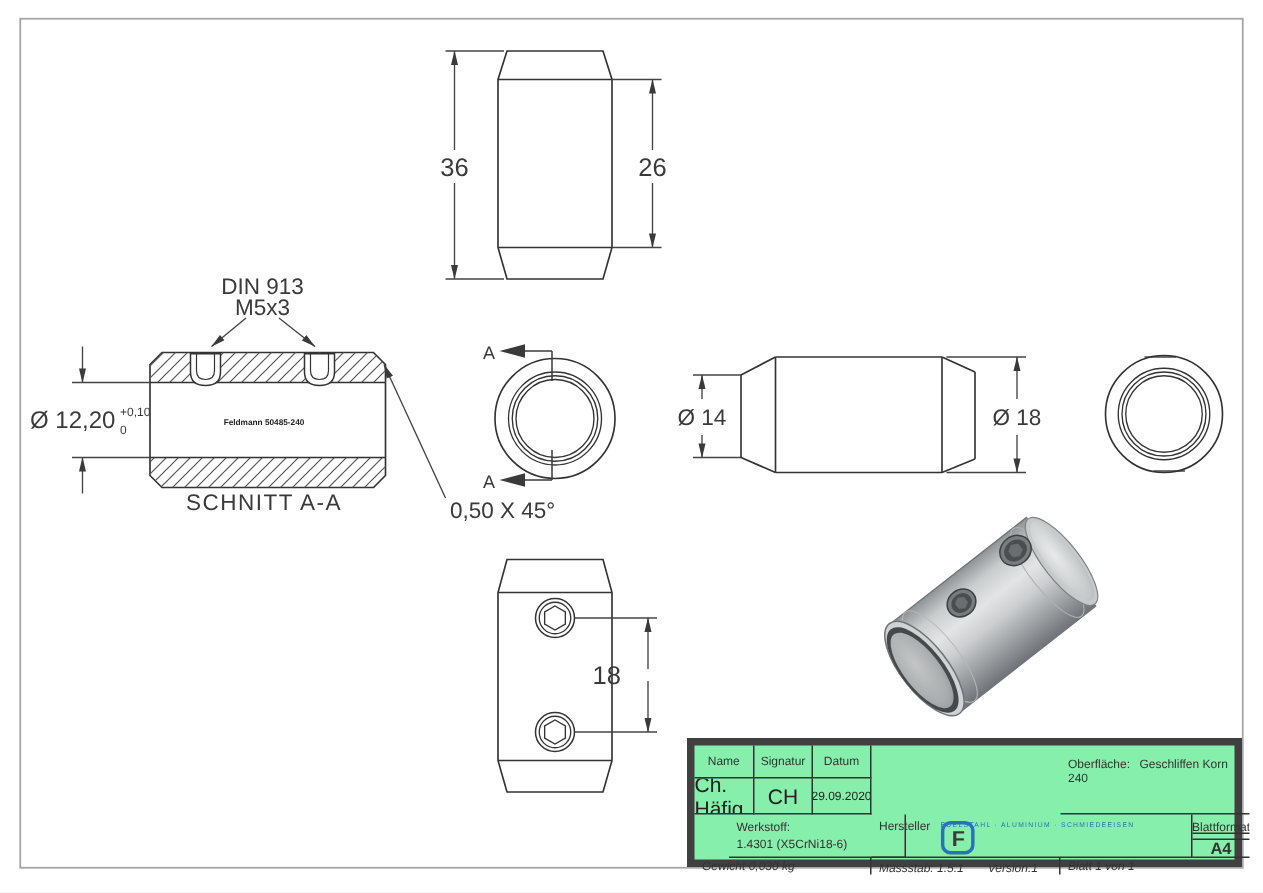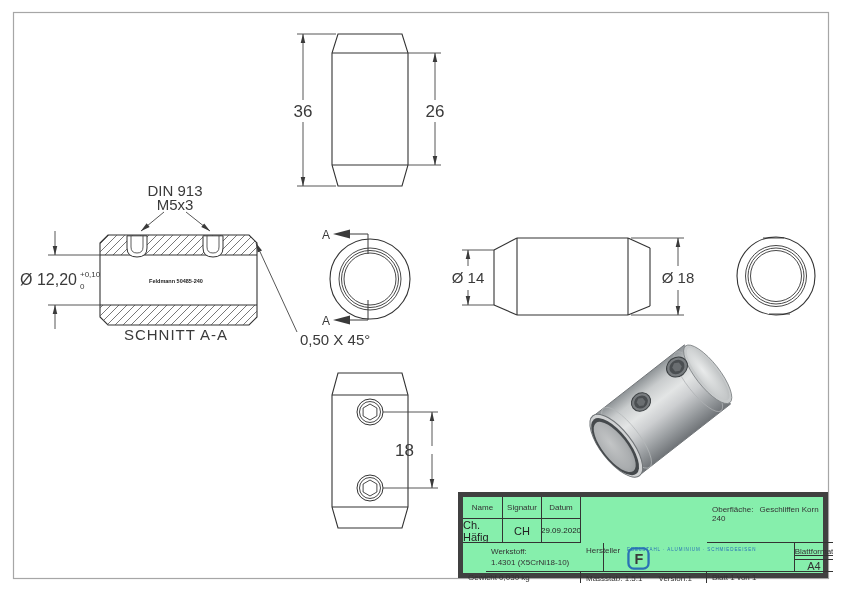--- a/index.html
+++ b/index.html
@@ -11,29 +11,29 @@
   .mtx{font-size:15px;}
   .stx{font-size:12px;}
   .marking{font-size:5.5px;font-weight:bold;fill:#222;}
   
   .tblock{position:absolute;left:458px;top:492px;width:370px;height:86px;
           border:5px solid #404040;box-sizing:border-box;background:#86efac;font-size:8px;}
   .cell{position:absolute;box-sizing:border-box;overflow:hidden;}
   .br{border-right:1px solid #333;}
   .bb{border-bottom:1px solid #333;}
   .lbl{display:flex;align-items:center;justify-content:center;color:#333;}
-  .val{display:flex;align-items:center;justify-content:center;font-size:11px;color:#222;}
+  .val{display:flex;align-items:center;justify-content:center;font-size:14px;color:#222;}
   .padlbl{padding:3px 0 0 5px;}
   .artnr{font-size:16px;color:#1a1a1a;letter-spacing:.4px;padding:2px 0 0 5px;}
   .wline{padding-left:5px;line-height:11px;}
   .logo{position:absolute;left:46px;top:4px;display:flex;align-items:flex-start;gap:4px;}
   .logoname{font-size:17px;color:#2a72b5;letter-spacing:.5px;line-height:17px;}
   .logotag{font-size:4.5px;color:#2a72b5;letter-spacing:.9px;line-height:5px;}
   .a4{font-size:11px;}
-  .botrow{display:flex;align-items:center;font-size:8px;}
+  .botrow{display:flex;align-items:center;font-size:8px;font-style:italic;}
 </style>
 </head>
 <body>
 
 <div class="sheet">
 
 <svg width="842" height="595" viewBox="0 0 842 595">
   <defs>
     <marker id="arw" viewBox="0 0 11 7" refX="10.5" refY="3.5" markerWidth="11" markerHeight="7" orient="auto-start-reverse">
       <path d="M10.8,3.5 L0.2,0.9 L0.2,6.1 Z" fill="#3a3a3a"></path>
@@ -234,36 +234,36 @@
 
   <div class="cell bb" style="left:244px;top:0;width:126px;height:46px;">
     <div class="padlbl" style="padding-top:8px;">
       <span>Oberfläche:</span>
       <span style="margin-left:4px;">Geschliffen Korn 240</span>
     </div>
   </div>
 
   <div class="cell br bb" style="left:4px;top:46px;width:118px;height:29px;margin-left:19px;">
     <div class="wline" style="padding-top:3px;">Werkstoff:</div>
-    <div class="wline">1.4301 (X5CrNi18-10)</div>
+    <div class="wline">1.4301 (X5CrNi18-6)</div>
   </div>
   <div class="cell br bb" style="left:118px;top:46px;width:214px;height:29px;text-align:center;">
     <div class="padlbl" style="position:absolute;left:0;top:0;">Hersteller</div>
     <div class="logo">
       <svg width="23" height="23" viewBox="0 0 24 24">
         <rect x="1.5" y="1.5" width="21" height="21" rx="5.5" fill="none" stroke="#2a72b5" stroke-width="2.4"></rect>
         <text x="12.5" y="17.5" text-anchor="middle" font-size="15" font-weight="bold" fill="#2a72b5">F</text>
       </svg>
       <div>
         <div class="logotag">EDELSTAHL · ALUMINIUM · SCHMIEDEEISEN</div>
       </div>
     </div>
   </div>
   <div class="cell lbl bb" style="left:332px;top:46px;width:38px;height:17px;text-decoration:underline;">Blattformat</div>
-  <div class="cell lbl bb a4" style="left:332px;top:63px;width:38px;height:12px;">A4</div>
+  <div class="cell lbl bb a4" style="left:332px;top:63px;width:38px;height:12px;font-weight:bold;">A4</div>
 
   <div class="cell botrow br" style="left:0;top:75px;width:118px;height:11px;padding-left:5px;">Gewicht 0,030 kg</div>
   <div class="cell botrow br" style="left:118px;top:75px;width:126px;height:11px;padding-left:5px;align-items:flex-end;">
     <span>Massstab: 1.5:1</span>
     <span style="margin-left:16px;">Version:1</span>
   </div>
   <div class="cell botrow" style="left:244px;top:75px;width:126px;height:11px;padding-left:5px;">Blatt 1 von 1</div>
 </div>
 
 </div>

